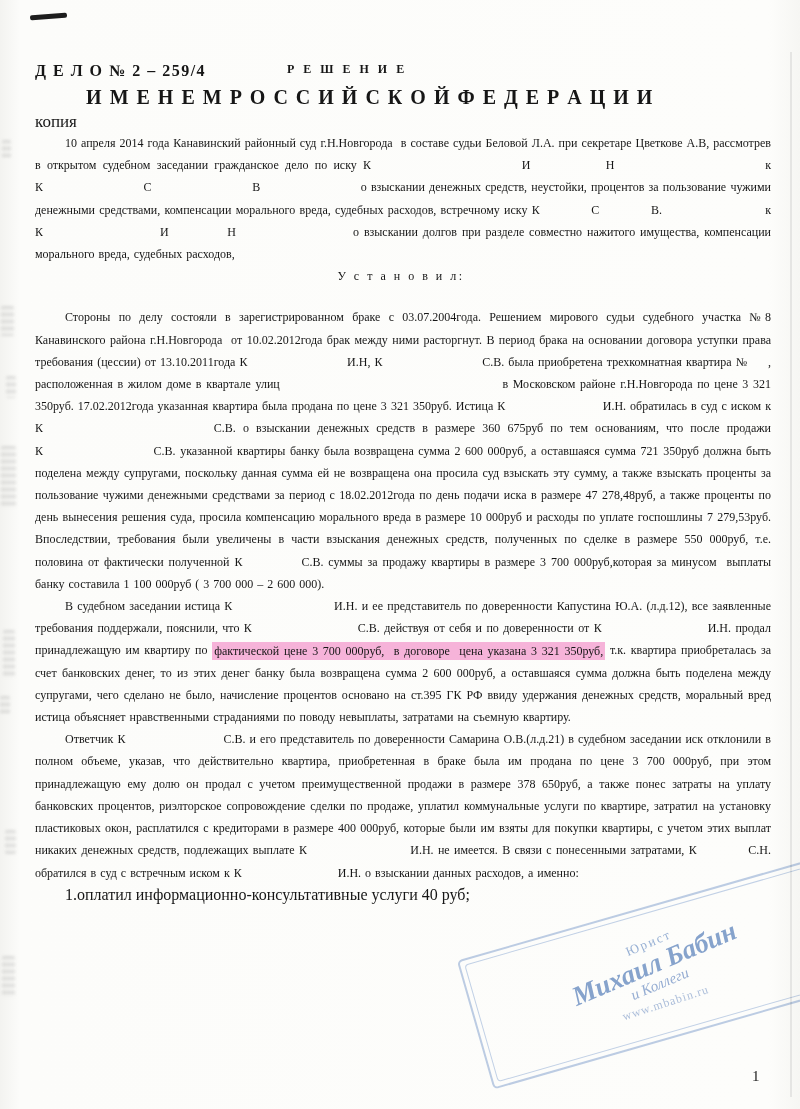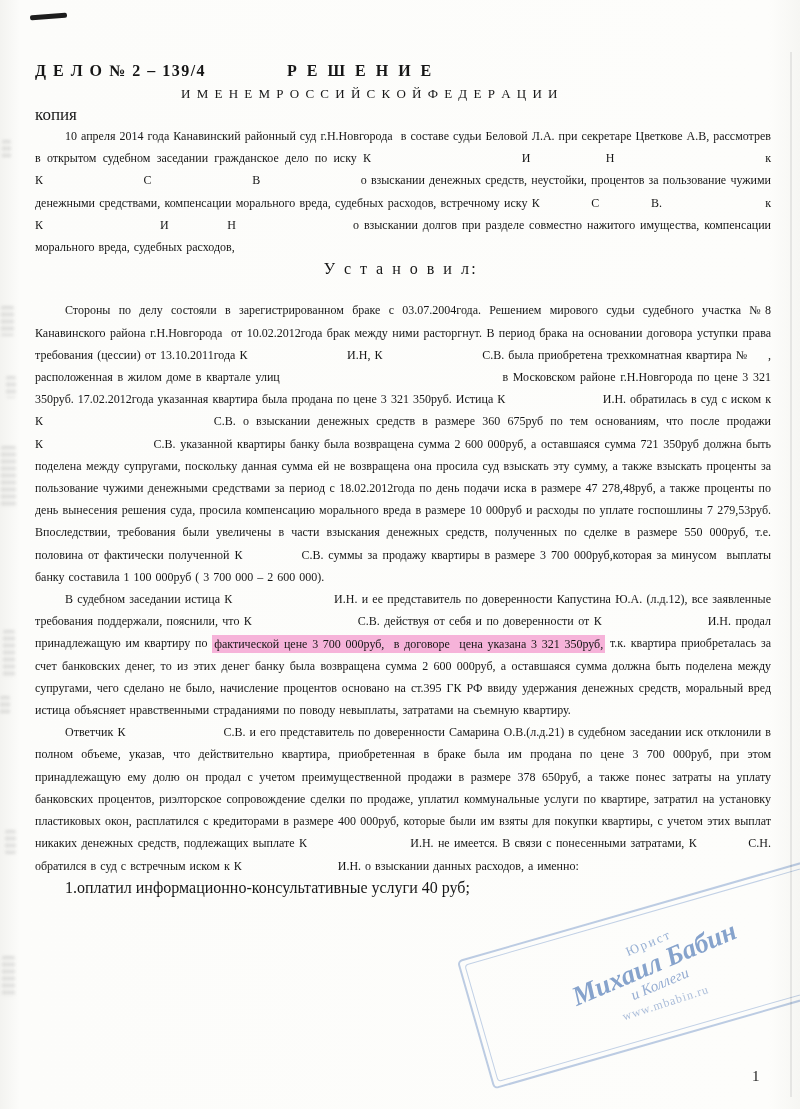--- a/index.html
+++ b/index.html
@@ -6,25 +6,25 @@
   body{width:800px;height:1109px;overflow:hidden;background:#eceb e8;}
   .page{
     position:relative;width:800px;height:1109px;overflow:hidden;
     background:linear-gradient(90deg,#f3f3f0 0,#fcfcfa 2.5%,#fdfdfb 96%,#f6f6f3 100%);
     font-family:"Liberation Serif","DejaVu Serif",serif;
     color:#161616;
   }
   .content{position:absolute;left:35px;top:62px;width:736px;}
   .header-row{position:relative;height:23px;}
   .case-no{position:absolute;left:0;top:0;font-weight:bold;font-size:16px;letter-spacing:1.5px;white-space:nowrap;}
-  .title1{position:absolute;left:252px;top:0;font-weight:bold;font-size:16px;letter-spacing:3px;white-space:nowrap;}
-  .title2{font-weight:normal;font-size:13px;letter-spacing:1.5px;text-align:center;transform:translateX(-33px);margin-top:1px;white-space:nowrap;}
+  .title1{position:absolute;left:252px;top:0;font-weight:bold;font-size:12px;letter-spacing:3px;white-space:nowrap;}
+  .title2{font-weight:bold;font-size:20px;letter-spacing:1.5px;text-align:center;transform:translateX(-33px);margin-top:1px;white-space:nowrap;}
   .copy{font-size:17px;margin-top:3px;}
   p.para{margin:0;text-align:justify;font-size:12px;line-height:22.2px;text-indent:30px;word-spacing:1px;}
-  .ustanovil{text-align:center;font-size:16px;letter-spacing:2.5px;line-height:22.2px;transform:translateX(-2px);}
+  .ustanovil{text-align:center;font-size:12px;letter-spacing:2.5px;line-height:22.2px;transform:translateX(-2px);}
   .hl{background:#f6b3d9;padding:1.5px 2px 2.5px 2px;box-decoration-break:clone;-webkit-box-decoration-break:clone;}
   .item-line{margin:0;font-size:16px;line-height:22.2px;text-indent:30px;}
   .pageno{position:absolute;left:752px;top:1068px;font-size:15px;color:#222;}
   
   .pen-mark{position:absolute;left:30px;top:14px;width:37px;height:4.5px;background:#1d1d1d;border-radius:2px;transform:rotate(-4deg);}
   .edge-line{position:absolute;left:790px;top:52px;width:1.5px;height:1045px;background:rgba(70,70,70,0.10);}
   .smudge{position:absolute;filter:blur(1.5px);background:repeating-linear-gradient(180deg,rgba(85,85,85,0.16) 0 3px,rgba(85,85,85,0.02) 3px 7px);border-radius:2px;}
   .sm1{left:2px;top:140px;width:9px;height:18px;}
   .sm2{left:1px;top:306px;width:13px;height:30px;}
   .sm3{left:6px;top:376px;width:10px;height:22px;}
@@ -58,21 +58,21 @@
   <div class="smudge sm2"></div>
   <div class="smudge sm3"></div>
   <div class="smudge sm4"></div>
   <div class="smudge sm5"></div>
   <div class="smudge sm6"></div>
   <div class="smudge sm7"></div>
   <div class="smudge sm8"></div>
 
   <div class="content">
     <div class="header-row">
-      <span class="case-no">Д Е Л О № 2 – 139/4</span>
+      <span class="case-no">Д Е Л О № 2 – 259/4</span>
       <span class="title1">Р Е Ш Е Н И Е</span>
     </div>
     <div class="title2">И М Е Н Е М   Р О С С И Й С К О Й   Ф Е Д Е Р А Ц И И</div>
     <div class="copy">копия</div>
 
     <p class="para">10 апреля 2014 года Канавинский районный суд г.Н.Новгорода&nbsp; в составе судьи Беловой Л.А. при секретаре Цветкове А.В, рассмотрев в открытом судебном заседании гражданское дело по иску К&nbsp;&nbsp;&nbsp;&nbsp;&nbsp;&nbsp;&nbsp;&nbsp;&nbsp;&nbsp;&nbsp;&nbsp;&nbsp;&nbsp;&nbsp;&nbsp;&nbsp;&nbsp;&nbsp;&nbsp;&nbsp;&nbsp;&nbsp;&nbsp;И&nbsp;&nbsp;&nbsp;&nbsp;&nbsp;&nbsp;&nbsp;&nbsp;&nbsp;&nbsp;&nbsp;&nbsp;Н&nbsp;&nbsp;&nbsp;&nbsp;&nbsp;&nbsp;&nbsp;&nbsp;&nbsp;&nbsp;&nbsp;&nbsp;&nbsp;&nbsp;&nbsp;&nbsp;&nbsp;&nbsp;&nbsp;&nbsp;&nbsp;&nbsp;&nbsp;&nbsp;к К&nbsp;&nbsp;&nbsp;&nbsp;&nbsp;&nbsp;&nbsp;&nbsp;&nbsp;&nbsp;&nbsp;&nbsp;&nbsp;&nbsp;&nbsp;&nbsp;&nbsp;&nbsp;&nbsp;&nbsp;&nbsp;&nbsp;&nbsp;&nbsp;С&nbsp;&nbsp;&nbsp;&nbsp;&nbsp;&nbsp;&nbsp;&nbsp;&nbsp;&nbsp;&nbsp;&nbsp;&nbsp;&nbsp;&nbsp;&nbsp;&nbsp;&nbsp;&nbsp;&nbsp;&nbsp;&nbsp;&nbsp;&nbsp;В&nbsp;&nbsp;&nbsp;&nbsp;&nbsp;&nbsp;&nbsp;&nbsp;&nbsp;&nbsp;&nbsp;&nbsp;&nbsp;&nbsp;&nbsp;&nbsp;&nbsp;&nbsp;&nbsp;&nbsp;&nbsp;&nbsp;&nbsp;&nbsp;о взыскании денежных средств, неустойки, процентов за пользование чужими денежными средствами, компенсации морального вреда, судебных расходов, встречному иску К&nbsp;&nbsp;&nbsp;&nbsp;&nbsp;&nbsp;&nbsp;&nbsp;&nbsp;&nbsp;&nbsp;&nbsp;С&nbsp;&nbsp;&nbsp;&nbsp;&nbsp;&nbsp;&nbsp;&nbsp;&nbsp;&nbsp;&nbsp;&nbsp;В.&nbsp;&nbsp;&nbsp;&nbsp;&nbsp;&nbsp;&nbsp;&nbsp;&nbsp;&nbsp;&nbsp;&nbsp;&nbsp;&nbsp;&nbsp;&nbsp;&nbsp;&nbsp;&nbsp;&nbsp;&nbsp;&nbsp;&nbsp;&nbsp;к К&nbsp;&nbsp;&nbsp;&nbsp;&nbsp;&nbsp;&nbsp;&nbsp;&nbsp;&nbsp;&nbsp;&nbsp;&nbsp;&nbsp;&nbsp;&nbsp;&nbsp;&nbsp;&nbsp;&nbsp;&nbsp;&nbsp;&nbsp;&nbsp;И&nbsp;&nbsp;&nbsp;&nbsp;&nbsp;&nbsp;&nbsp;&nbsp;&nbsp;&nbsp;&nbsp;&nbsp;Н&nbsp;&nbsp;&nbsp;&nbsp;&nbsp;&nbsp;&nbsp;&nbsp;&nbsp;&nbsp;&nbsp;&nbsp;&nbsp;&nbsp;&nbsp;&nbsp;&nbsp;&nbsp;&nbsp;&nbsp;&nbsp;&nbsp;&nbsp;&nbsp;о взыскании долгов при разделе совместно нажитого имущества, компенсации морального вреда, судебных расходов,</p>
 
     <div class="ustanovil">У с т а н о в и л:</div>
 
     <p class="para gap-before" style="margin-top:19px;">Стороны по делу состояли в зарегистрированном браке с 03.07.2004года. Решением мирового судьи судебного участка №8 Канавинского района г.Н.Новгорода&nbsp; от 10.02.2012года брак между ними расторгнут. В период брака на основании договора уступки права требования (цессии) от 13.10.2011года К&nbsp;&nbsp;&nbsp;&nbsp;&nbsp;&nbsp;&nbsp;&nbsp;&nbsp;&nbsp;&nbsp;&nbsp;&nbsp;&nbsp;&nbsp;&nbsp;&nbsp;&nbsp;&nbsp;&nbsp;&nbsp;&nbsp;&nbsp;&nbsp;И.Н, К&nbsp;&nbsp;&nbsp;&nbsp;&nbsp;&nbsp;&nbsp;&nbsp;&nbsp;&nbsp;&nbsp;&nbsp;&nbsp;&nbsp;&nbsp;&nbsp;&nbsp;&nbsp;&nbsp;&nbsp;&nbsp;&nbsp;&nbsp;&nbsp;С.В. была приобретена трехкомнатная квартира №&nbsp;&nbsp;&nbsp;&nbsp;&nbsp;, расположенная в жилом доме в квартале улиц&nbsp;&nbsp;&nbsp;&nbsp;&nbsp;&nbsp;&nbsp;&nbsp;&nbsp;&nbsp;&nbsp;&nbsp;&nbsp;&nbsp;&nbsp;&nbsp;&nbsp;&nbsp;&nbsp;&nbsp;&nbsp;&nbsp;&nbsp;&nbsp;&nbsp;&nbsp;&nbsp;&nbsp;&nbsp;&nbsp;&nbsp;&nbsp;&nbsp;&nbsp;&nbsp;&nbsp;&nbsp;&nbsp;&nbsp;&nbsp;&nbsp;&nbsp;&nbsp;&nbsp;&nbsp;&nbsp;&nbsp;&nbsp;в Московском районе г.Н.Новгорода по цене 3 321 350руб. 17.02.2012года указанная квартира была продана по цене 3 321 350руб. Истица К&nbsp;&nbsp;&nbsp;&nbsp;&nbsp;&nbsp;&nbsp;&nbsp;&nbsp;&nbsp;&nbsp;&nbsp;&nbsp;&nbsp;&nbsp;&nbsp;&nbsp;&nbsp;&nbsp;&nbsp;&nbsp;&nbsp;&nbsp;&nbsp;И.Н. обратилась в суд с иском к К&nbsp;&nbsp;&nbsp;&nbsp;&nbsp;&nbsp;&nbsp;&nbsp;&nbsp;&nbsp;&nbsp;&nbsp;&nbsp;&nbsp;&nbsp;&nbsp;&nbsp;&nbsp;&nbsp;&nbsp;&nbsp;&nbsp;&nbsp;&nbsp;С.В. о взыскании денежных средств в размере 360 675руб по тем основаниям, что после продажи К&nbsp;&nbsp;&nbsp;&nbsp;&nbsp;&nbsp;&nbsp;&nbsp;&nbsp;&nbsp;&nbsp;&nbsp;&nbsp;&nbsp;&nbsp;&nbsp;&nbsp;&nbsp;&nbsp;&nbsp;&nbsp;&nbsp;&nbsp;&nbsp;С.В. указанной квартиры банку была возвращена сумма 2 600 000руб, а оставшаяся сумма 721 350руб должна быть поделена между супругами, поскольку данная сумма ей не возвращена она просила суд взыскать эту сумму, а также взыскать проценты за пользование чужими денежными средствами за период с 18.02.2012года по день подачи иска в размере 47 278,48руб, а также проценты по день вынесения решения суда, просила компенсацию морального вреда в размере 10 000руб и расходы по уплате госпошлины 7 279,53руб. Впоследствии, требования были увеличены в части взыскания денежных средств, полученных по сделке в размере 550 000руб, т.е. половина от фактически полученной К&nbsp;&nbsp;&nbsp;&nbsp;&nbsp;&nbsp;&nbsp;&nbsp;&nbsp;&nbsp;&nbsp;&nbsp;С.В. суммы за продажу квартиры в размере 3 700 000руб,которая за минусом&nbsp; выплаты банку составила 1 100 000руб ( 3 700 000 – 2 600 000).</p>

